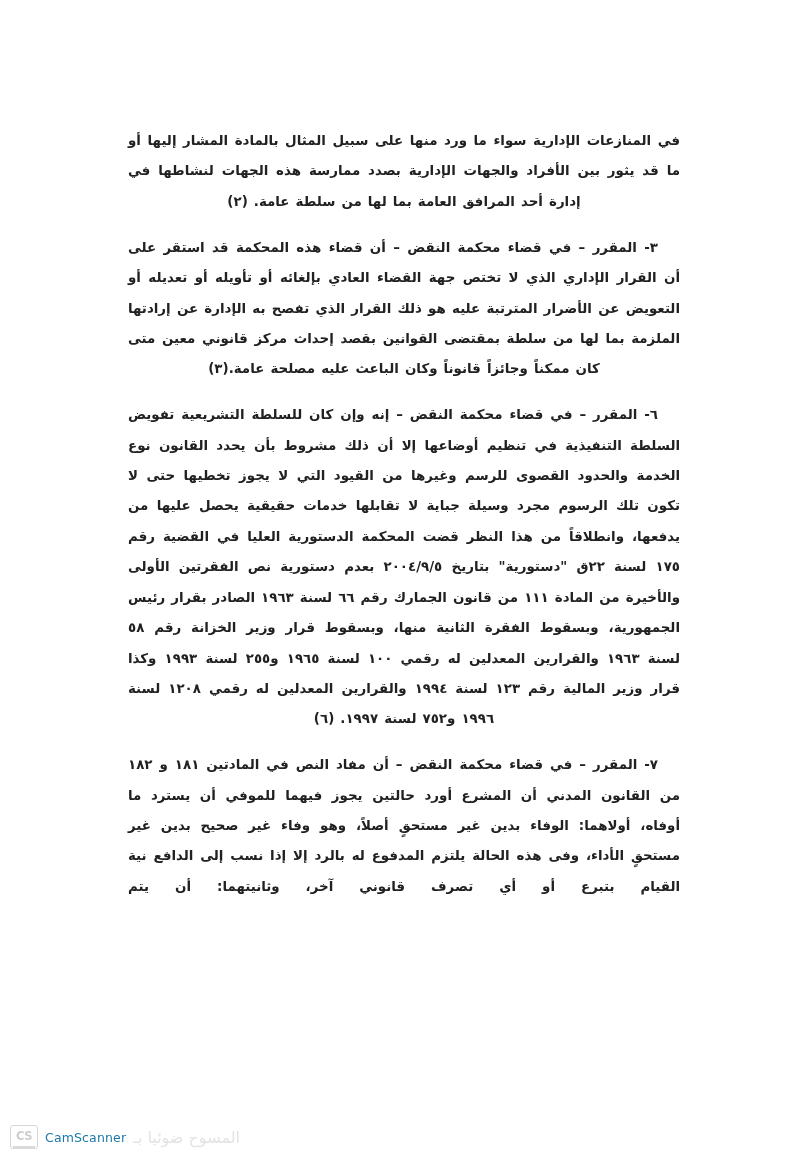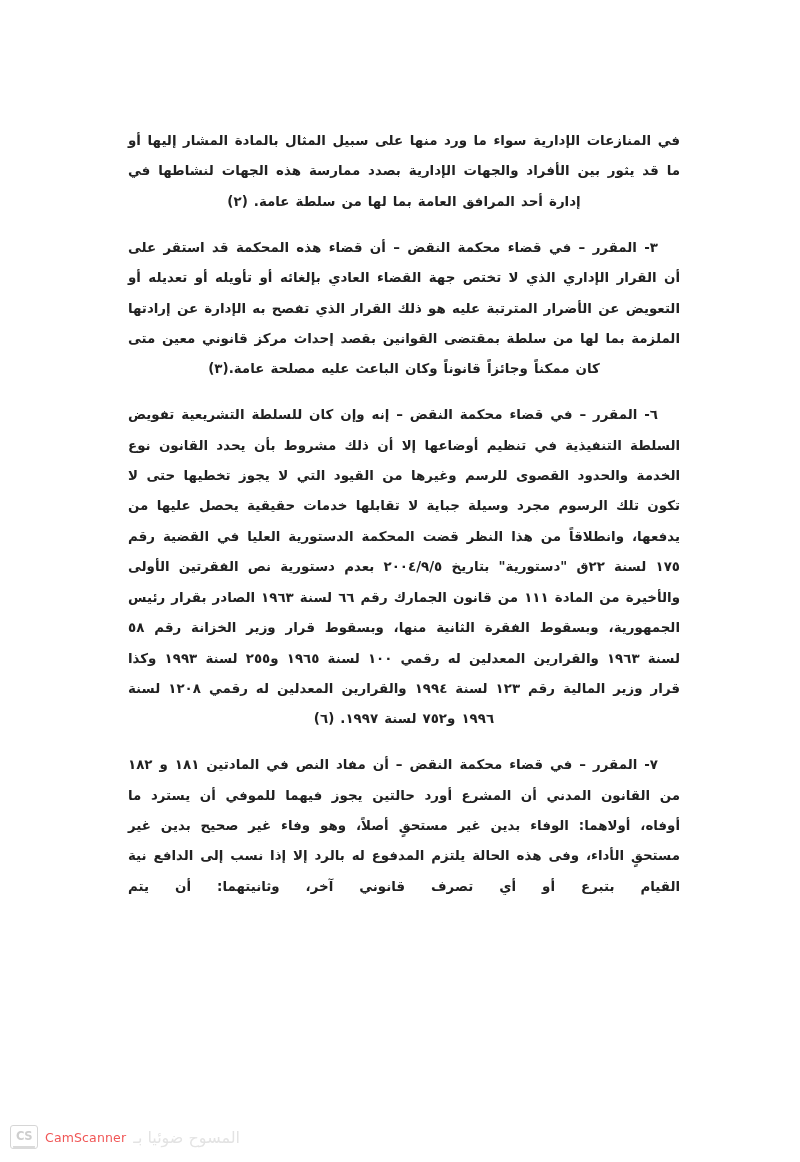--- a/index.html
+++ b/index.html
@@ -100,21 +100,21 @@
     font-size: 11.5px;
     font-weight: 700;
     color: #c9c9c9;
     letter-spacing: -0.4px;
     line-height: 1;
   }
 
   .cs-wordmark {
     font-family: "DejaVu Sans", "Liberation Sans", sans-serif;
     font-size: 12.5px;
-    color: #ef4444;
+    color: #0369a1;
     letter-spacing: 0.15px;
     white-space: nowrap;
     filter: blur(0.3px);
   }
 
   .cs-arabic {
     font-family: "DejaVu Sans", "Liberation Sans", sans-serif;
     font-size: 16px;
     color: #e0e0e0;
     direction: rtl;

